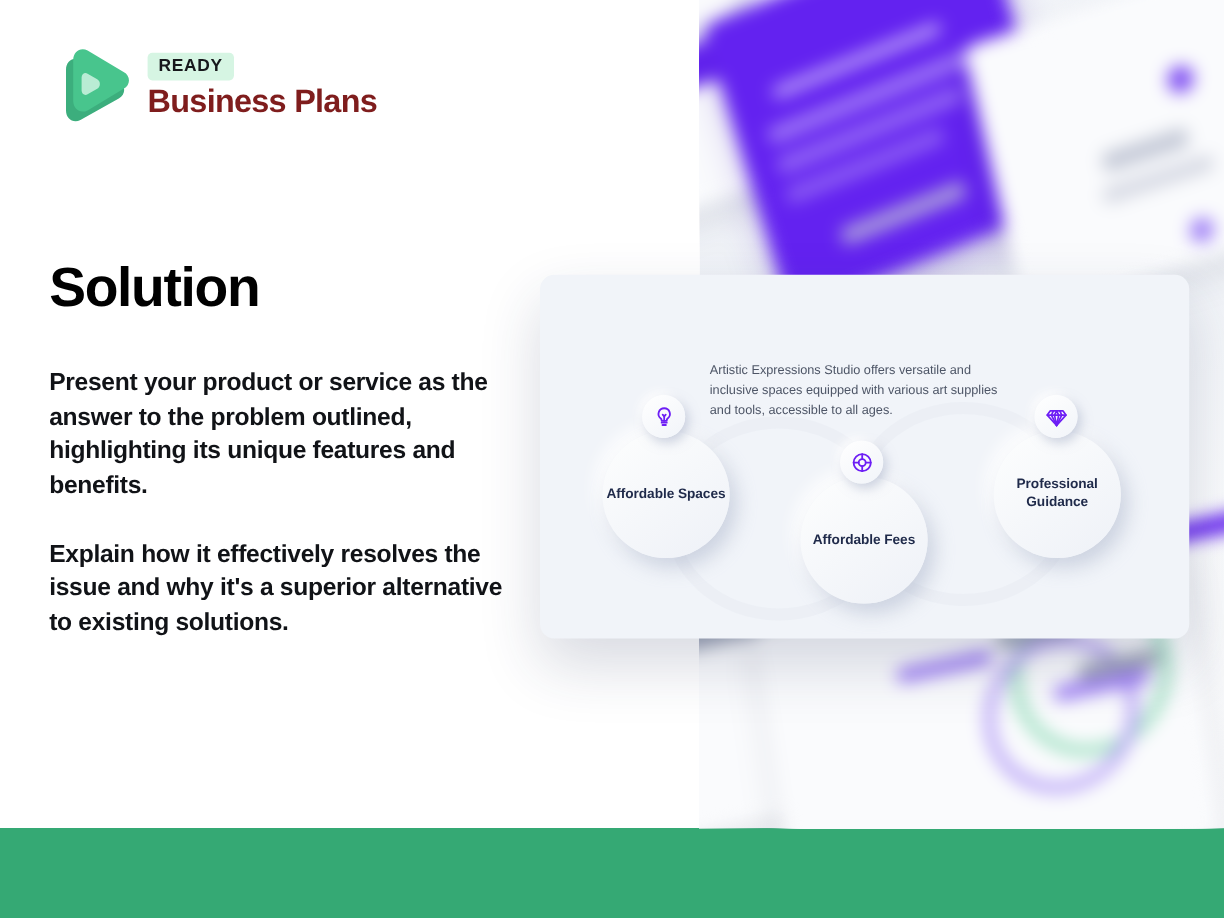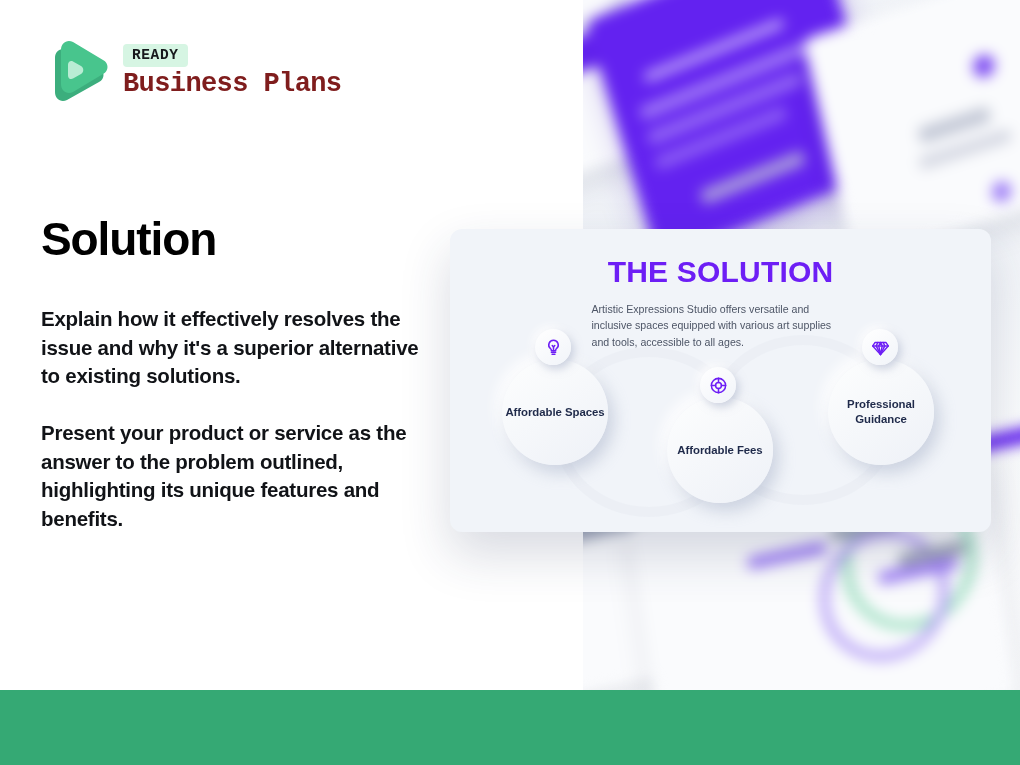--- a/index.html
+++ b/index.html
@@ -15,21 +15,21 @@
   .left-pane{
     position:absolute; left:0; top:0; width:583px; height:690px;
     background:#ffffff; z-index:6;
   }
   .logo-row{
     position:absolute; left:41px; top:36px;
     display:flex; align-items:center; gap:14px;
   }
   .logo-mark{ position:relative; width:68px; height:72px; flex:none; }
   .logo-mark svg{ display:block; width:68px; height:72px; }
-  .logo-text{ display:flex; flex-direction:column; gap:3px;font-family:Liberation Mono, monospace; }
+  .logo-text{ display:flex; flex-direction:column; gap:3px; }
   .ready-badge{
     align-self:flex-start;
     background:#d6f5e3;
     color:#17181c;
     font-size:14.5px; font-weight:700; letter-spacing:.6px;
     padding:4px 9px 4px 9px; border-radius:4px; line-height:1;
   }
   .brand-name{
     font-size:27px; font-weight:800; color:#7f1d1d;
     letter-spacing:-0.6px; line-height:1.1;
@@ -205,29 +205,28 @@
     </div>
     <div class="logo-text">
       <span class="ready-badge">READY</span>
       <span class="brand-name">Business Plans</span>
     </div>
   </div>
 
   <h1 class="headline">Solution</h1>
 
   <div class="body-block">
+    <p class="body-para">Present your product or service as the answer to the problem outlined, highlighting its unique features and benefits.</p>
     <p class="body-para">Explain how it effectively resolves the issue and why it's a superior alternative to existing solutions.</p>
-    <p class="body-para">Present your product or service as the answer to the problem outlined, highlighting its unique features and benefits.</p>
   </div>
 
 </div>
 
 <div class="sol-card">
 
-  <div class="sol-title">THE SOLUTION</div>
   <div class="sol-sub">Artistic Expressions Studio offers versatile and inclusive spaces equipped with various art supplies and tools, accessible to all ages.</div>
 
   <div class="bubbles">
 
     <div class="connector" style="left:104px; top:6px;  width:190px; height:170px;"></div>
     <div class="connector" style="left:258px; top:-6px; width:190px; height:170px;"></div>
 
     <div class="bubble b1">
       <span class="lbl">Affordable Spaces</span>
     </div>

